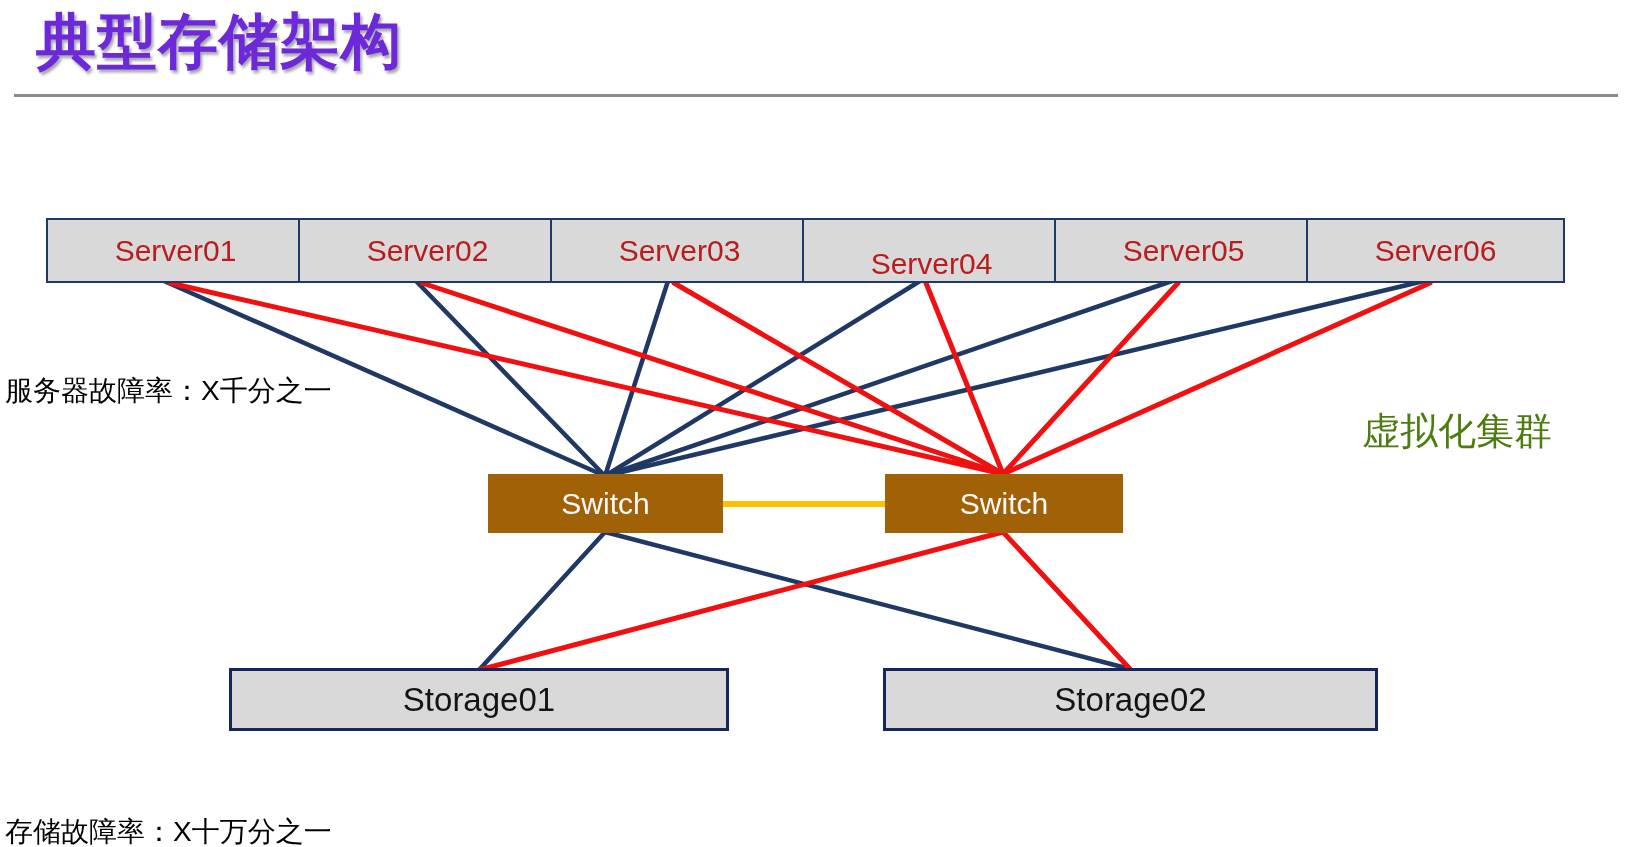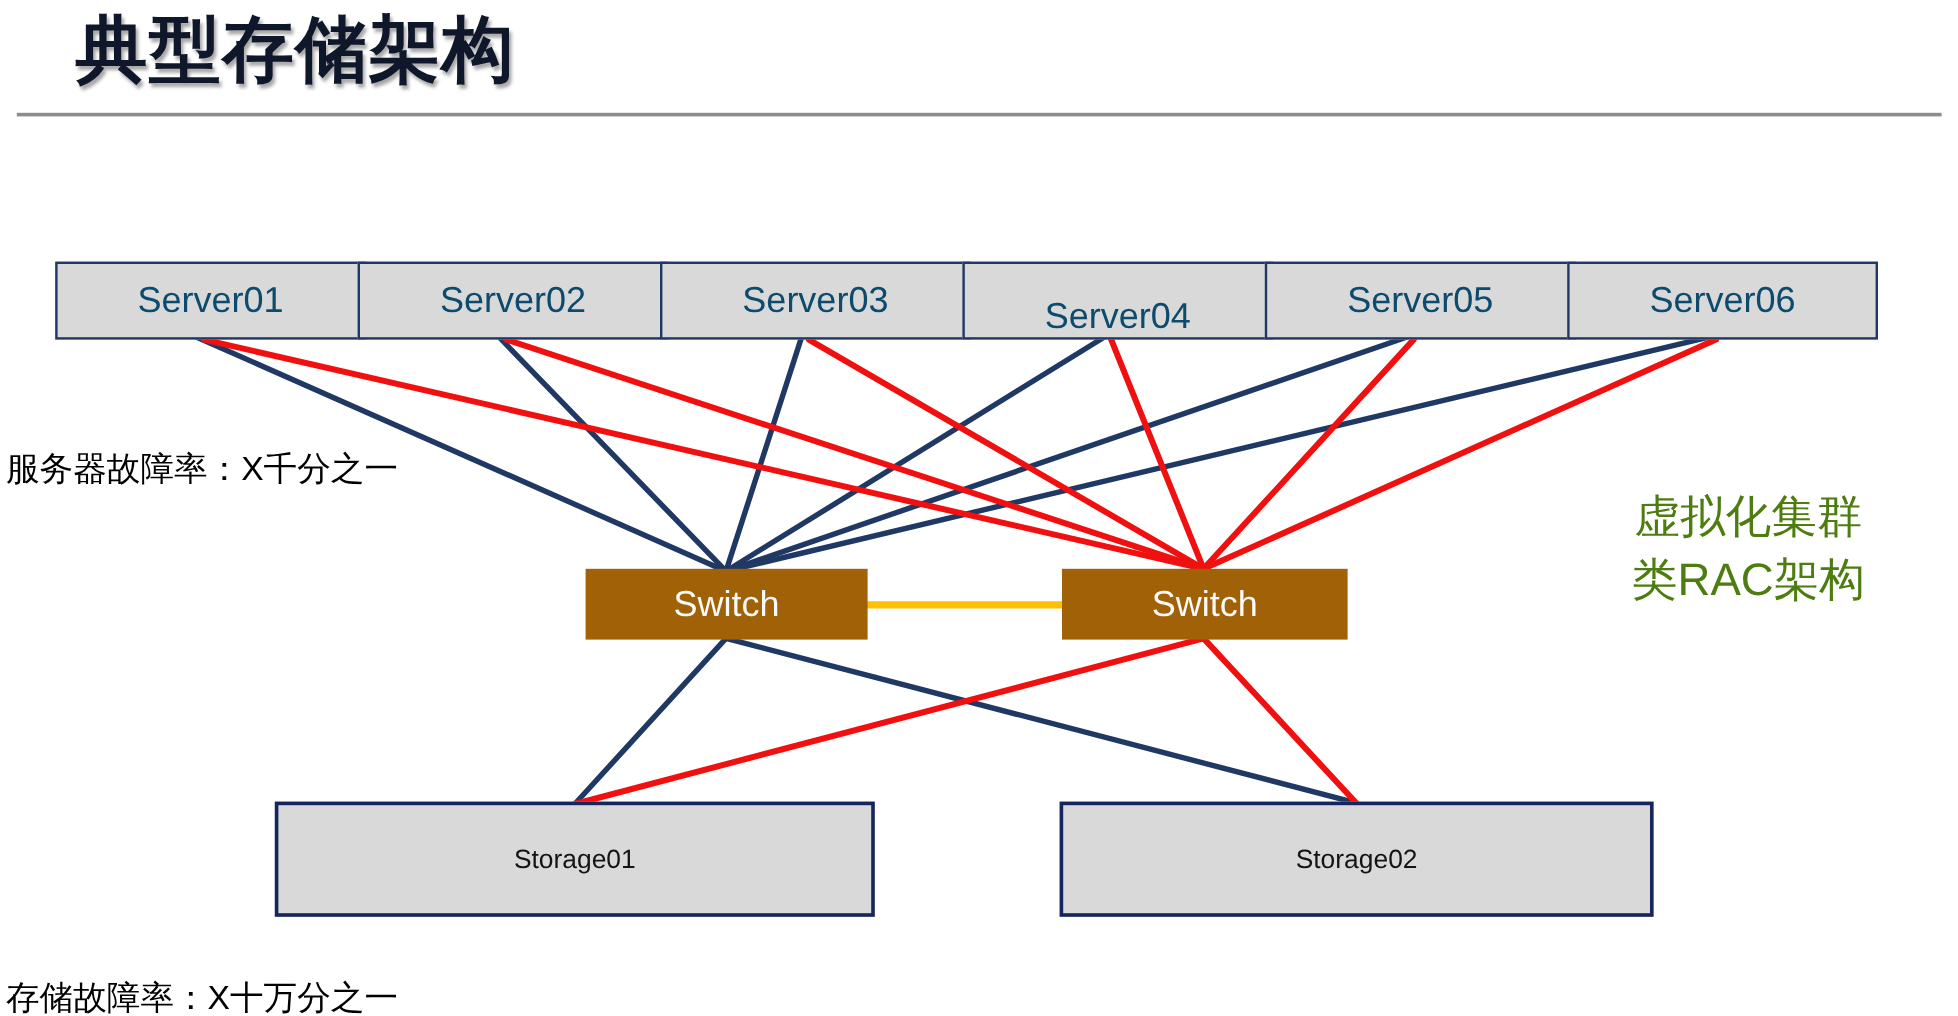--- a/index.html
+++ b/index.html
@@ -2,47 +2,46 @@
 <html><head>
 <meta charset="utf-8">
 <style>
   html,body{margin:0;padding:0;background:#ffffff;}
   body{
     width:1632px;height:847px;position:relative;overflow:hidden;
     font-family:"Liberation Sans","DejaVu Sans",sans-serif;
   }
   .title{
     position:absolute;left:36px;top:2px;
-    font-size:60px;font-weight:bold;color:#0f172a;
+    font-size:60px;font-weight:bold;color:#6d28d9;
     letter-spacing:1px;text-shadow:2px 3px 3px rgba(0,0,0,0.35);
     white-space:nowrap;
-    margin-left:27px;
   }
   .title-rule{
     position:absolute;left:14px;top:94px;width:1604px;height:0;
     border-top:3px solid #8C8C8C;
   }
   #lines{position:absolute;left:0;top:0;z-index:1;}
   .node{
     position:absolute;z-index:2;display:flex;align-items:center;justify-content:center;
     box-sizing:border-box;white-space:nowrap;
   }
   .server{
     width:259px;height:65px;top:218px;
     background:#D9D9D9;border:2.5px solid #1F3864;
-    font-size:30px;color:#0c4a6e;
+    font-size:30px;color:#b91c1c;
   }
   .switch{
     height:59px;top:474px;
     background:#a16207;color:#FAFAFA;font-size:30px;
   }
   .storage{
-    height:96px;top:668px;
+    height:63px;top:668px;
     background:#D9D9D9;border:3px solid #14265C;
-    font-size:22px;color:#141414;
+    font-size:33px;color:#141414;
   }
   .side-label{
     position:absolute;z-index:2;color:#000000;font-size:28px;white-space:nowrap;
   }
   .cluster-note{
     position:absolute;z-index:2;left:1322px;top:405px;width:270px;
     text-align:center;color:#4d7c0f;font-size:38px;line-height:53px;
     white-space:nowrap;
   }
 </style>
@@ -95,21 +94,20 @@
 
 <div class="node switch" style="left:488px;width:235px;">
   <span>Switch</span>
 </div>
 <div class="node switch" style="left:885px;width:238px;">
   <span>Switch</span>
 </div>
 
 <div class="cluster-note">
   <div>虚拟化集群</div>
-  <div>类RAC架构</div>
 </div>
 
 <div class="node storage" style="left:229px;width:500px;">
   <span>Storage01</span>
 </div>
 <div class="node storage" style="left:883px;width:495px;">
   <span>Storage02</span>
 </div>
 
 <div class="side-label" style="left:5px;top:768px;margin-top:45px;">存储故障率：X十万分之一</div>

